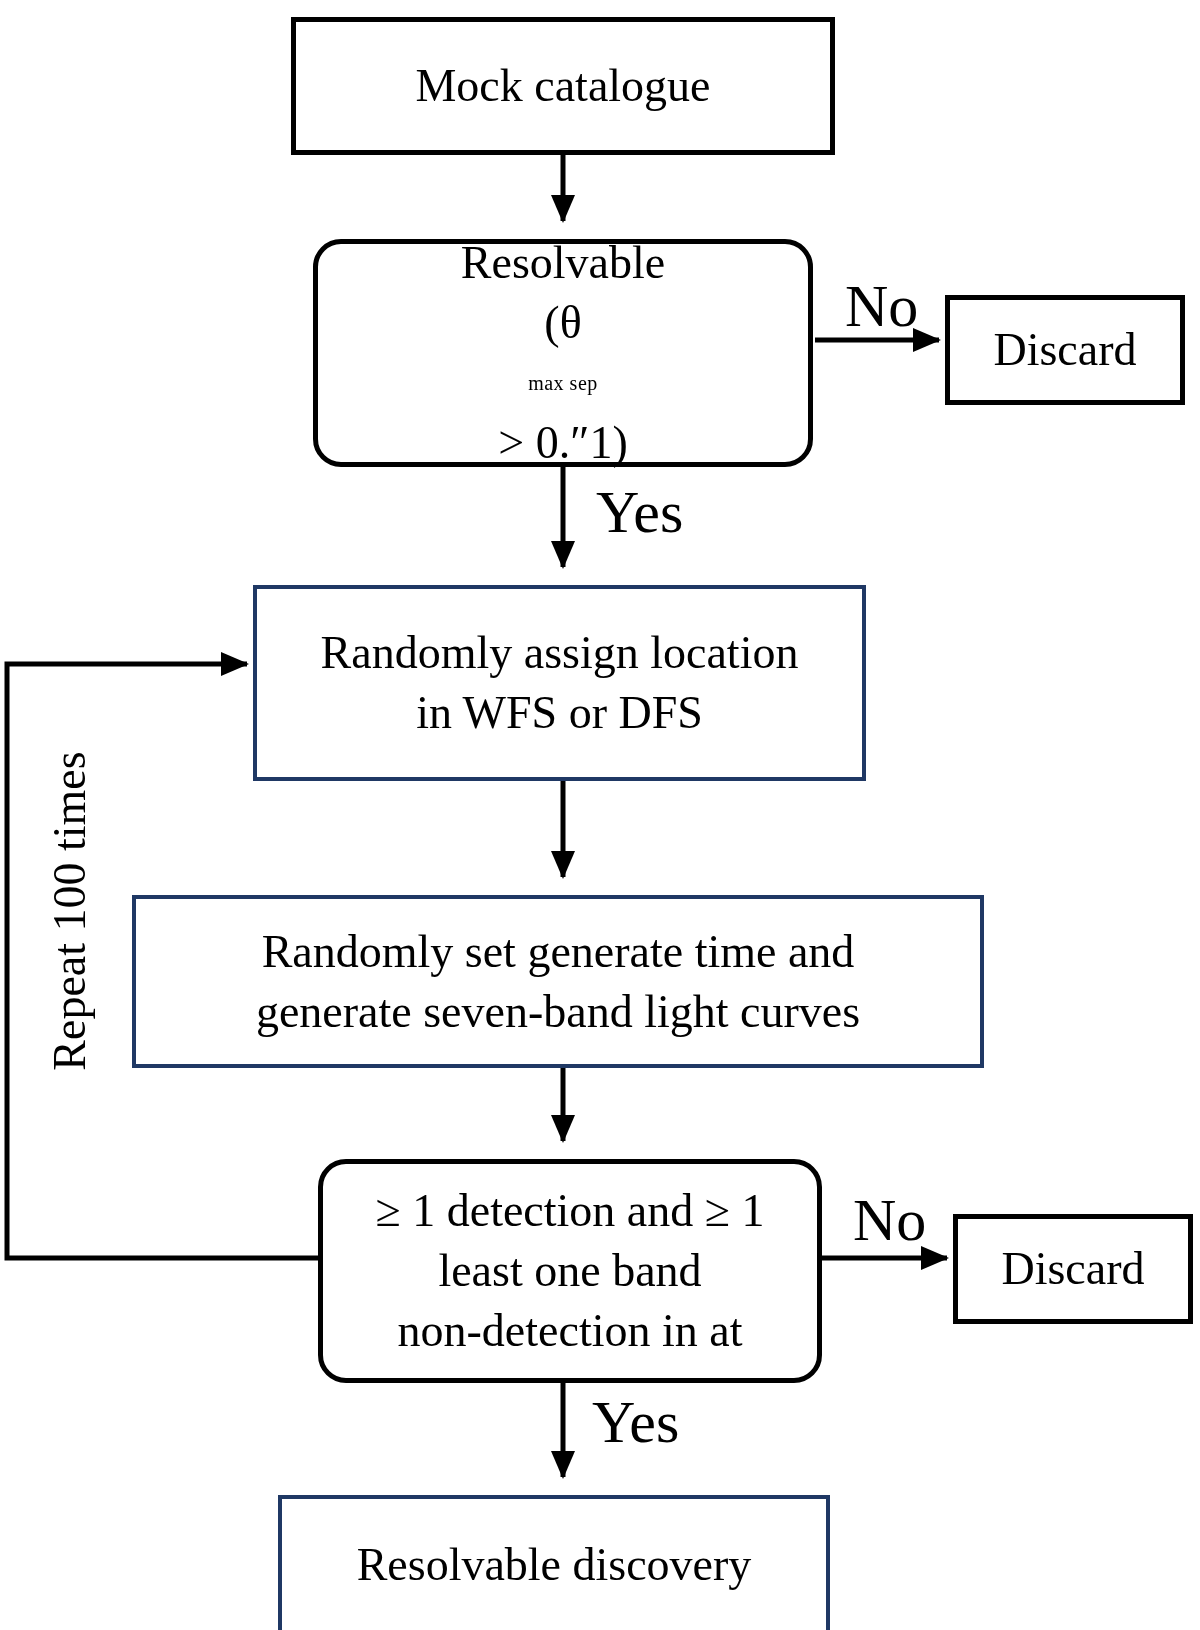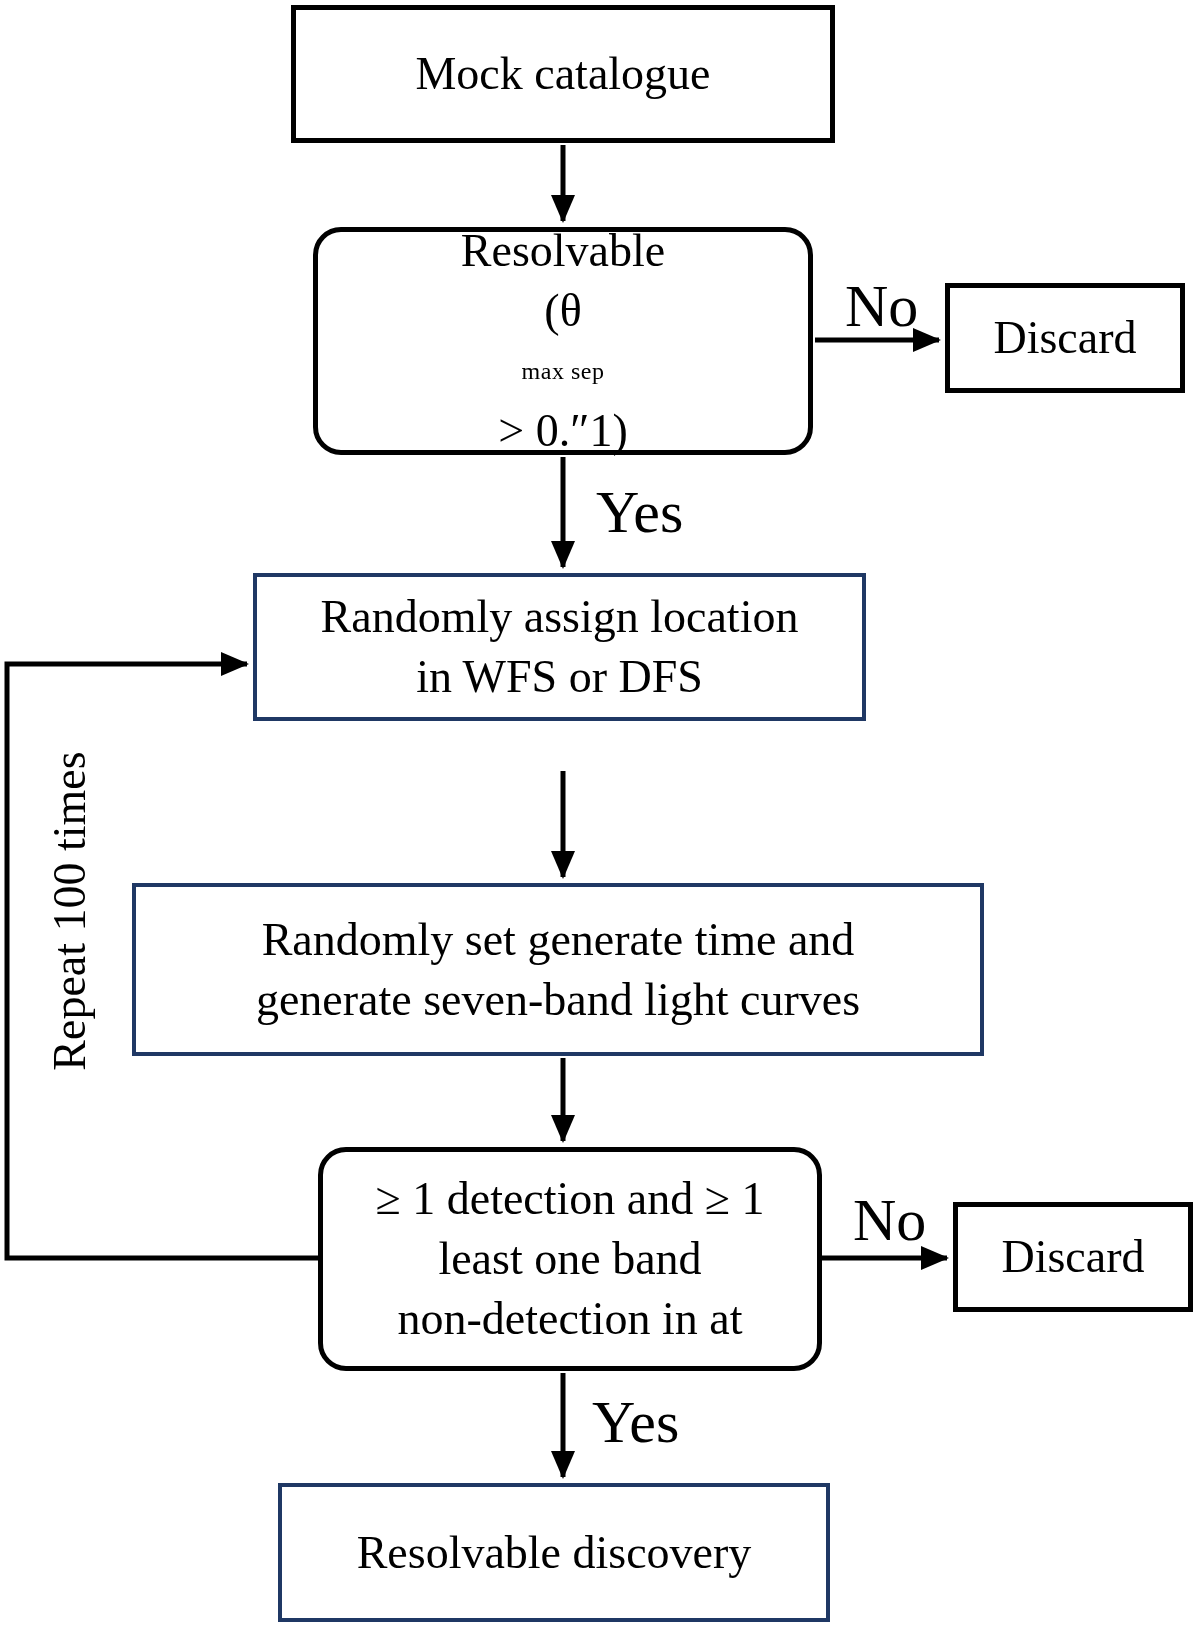--- a/index.html
+++ b/index.html
@@ -22,40 +22,41 @@
     position: absolute;
     box-sizing: border-box;
     background: #ffffff;
     display: flex;
     flex-direction: column;
     align-items: center;
     justify-content: center;
     text-align: center;
     font-size: 46px;
     line-height: 60px;
+    margin-top: 12px;
   }
   .node span { display: block; white-space: nowrap; }
   .black-box  { border: 5px solid #000000; }
   .navy-box   { border: 4px solid #1f3864; }
   .rounded    { border-radius: 28px; }
 
   .n-mock     { left: 291px; top: 5px;    width: 544px; height: 138px; }
   .n-resolve  { left: 313px; top: 227px;  width: 500px; height: 228px; }
   .n-discard1 { left: 945px; top: 283px;  width: 240px; height: 110px; }
-  .n-assign   { left: 253px; top: 573px;  width: 613px; height: 148px; }
+  .n-assign   { left: 253px; top: 573px;  width: 613px; height: 196px; }
   .n-explode  { left: 132px; top: 883px;  width: 852px; height: 173px; }
   .n-detect   { left: 318px; top: 1147px; width: 504px; height: 224px; }
   .n-discard2 { left: 953px; top: 1202px; width: 240px; height: 110px; }
   .n-success  { left: 278px; top: 1483px; width: 552px; height: 139px; }
 
   .formula-line { white-space: nowrap; }
   .formula-line .part { display: inline; }
   .sub {
     display: inline;
-    font-size: 24px;
+    font-size: 20px;
     vertical-align: -11px;
     letter-spacing: 0.5px;
   }
 
   .edge-label {
     position: absolute;
     font-size: 60px;
     line-height: 48px;
     white-space: nowrap;
   }

